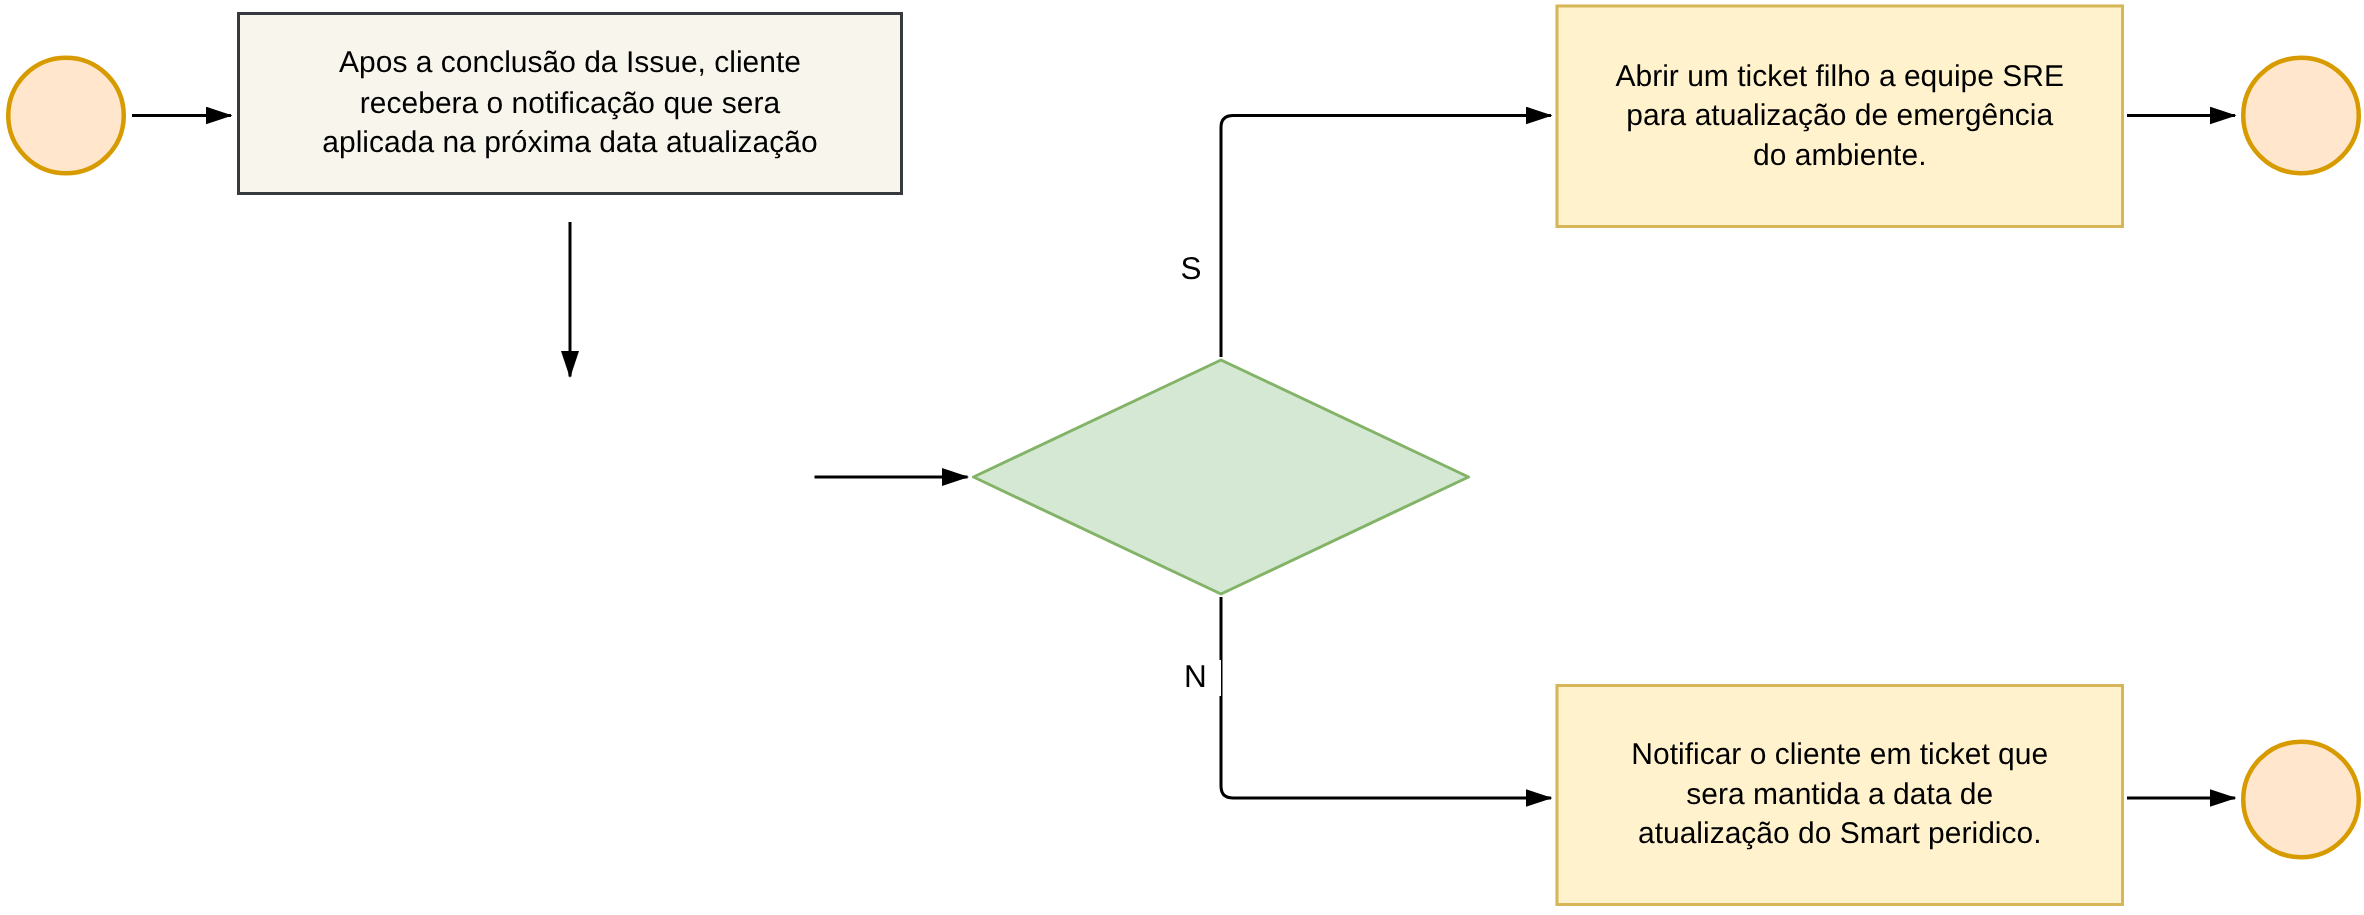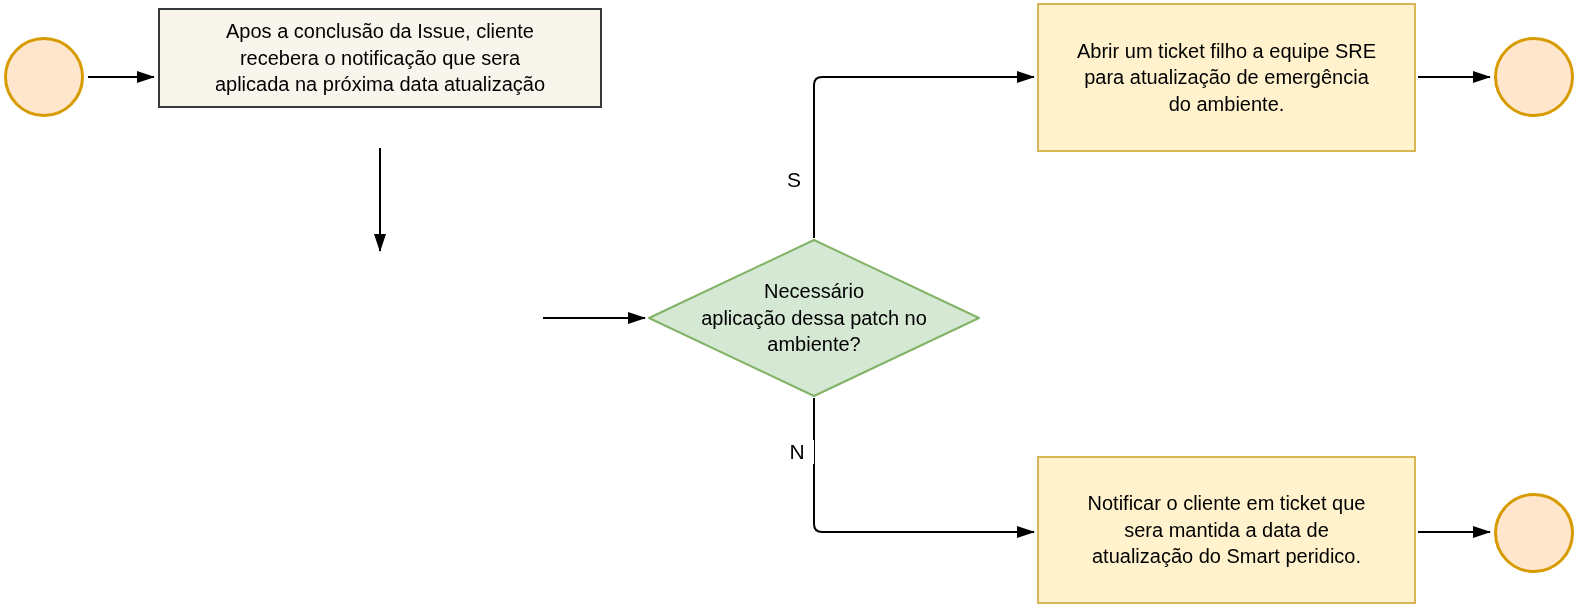--- a/index.html
+++ b/index.html
@@ -57,21 +57,21 @@
     height: 80px;
     border-radius: 50%;
     background: var(--start_end_fill, #FFE6CC);
     border: 3px solid var(--start_end_stroke, #D79B00);
   }
   .node-start { left: 4px; top: 37px; }
   .node-end-top { left: 1494px; top: 37px; }
   .node-end-bottom { left: 1494px; top: 493px; }
 
   .node-notify-issue {
-    left: 158px; top: 8px; width: 444px; height: 100px;
+    left: 158px; top: 8px; width: 444px; height: 122px;
     background: var(--process_fill, #F8F5EC);
     border: 2px solid var(--process_stroke, #36393D);
     padding: 0 20px;
   }
   .node-analyze {
     left: 223px; top: 256px; width: 317px; height: 121px;
     background: var(--analyze_fill, #F5F5F5);
     border: 2px solid var(--analyze_stroke, #666666);
     border-radius: 20px;
     color: var(--analyze_text, #4D4D4D);
@@ -125,25 +125,20 @@
 
   <div class="node circle node-start"></div>
 
   <div class="node node-notify-issue">
     <span class="label">Apos a conclusão da Issue, cliente
 recebera o notificação que sera
 aplicada na próxima data atualização</span>
   </div>
 
 
-  <div class="node node-decision-label">
-    <span class="label">Necessário
-aplicação dessa patch no
-ambiente?</span>
-  </div>
 
   <div class="node action-box node-open-ticket">
     <span class="label">Abrir um ticket filho a equipe SRE
 para atualização de emergência
 do ambiente.</span>
   </div>
 
   <div class="node action-box node-notify-client">
     <span class="label">Notificar o cliente em ticket que
 sera mantida a data de

